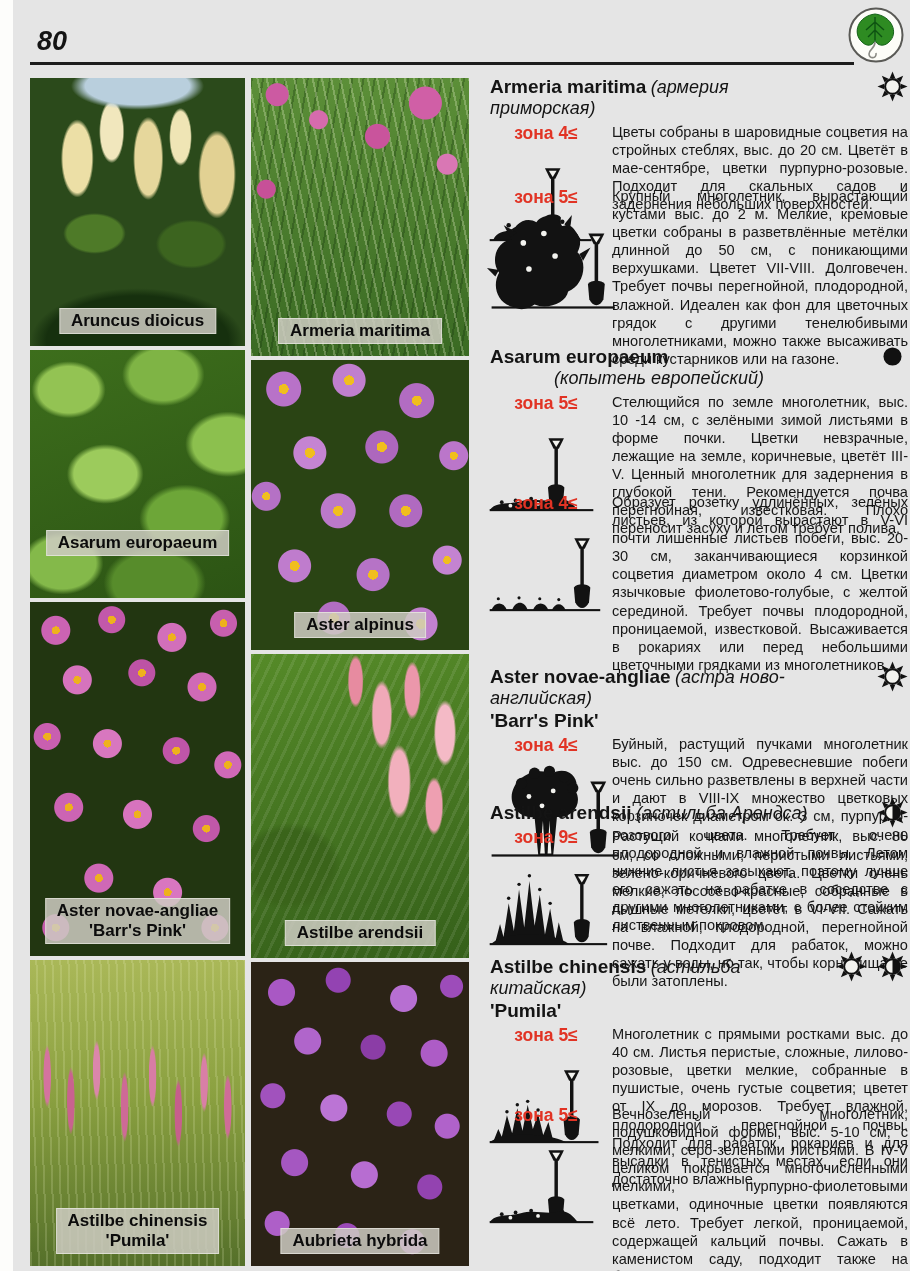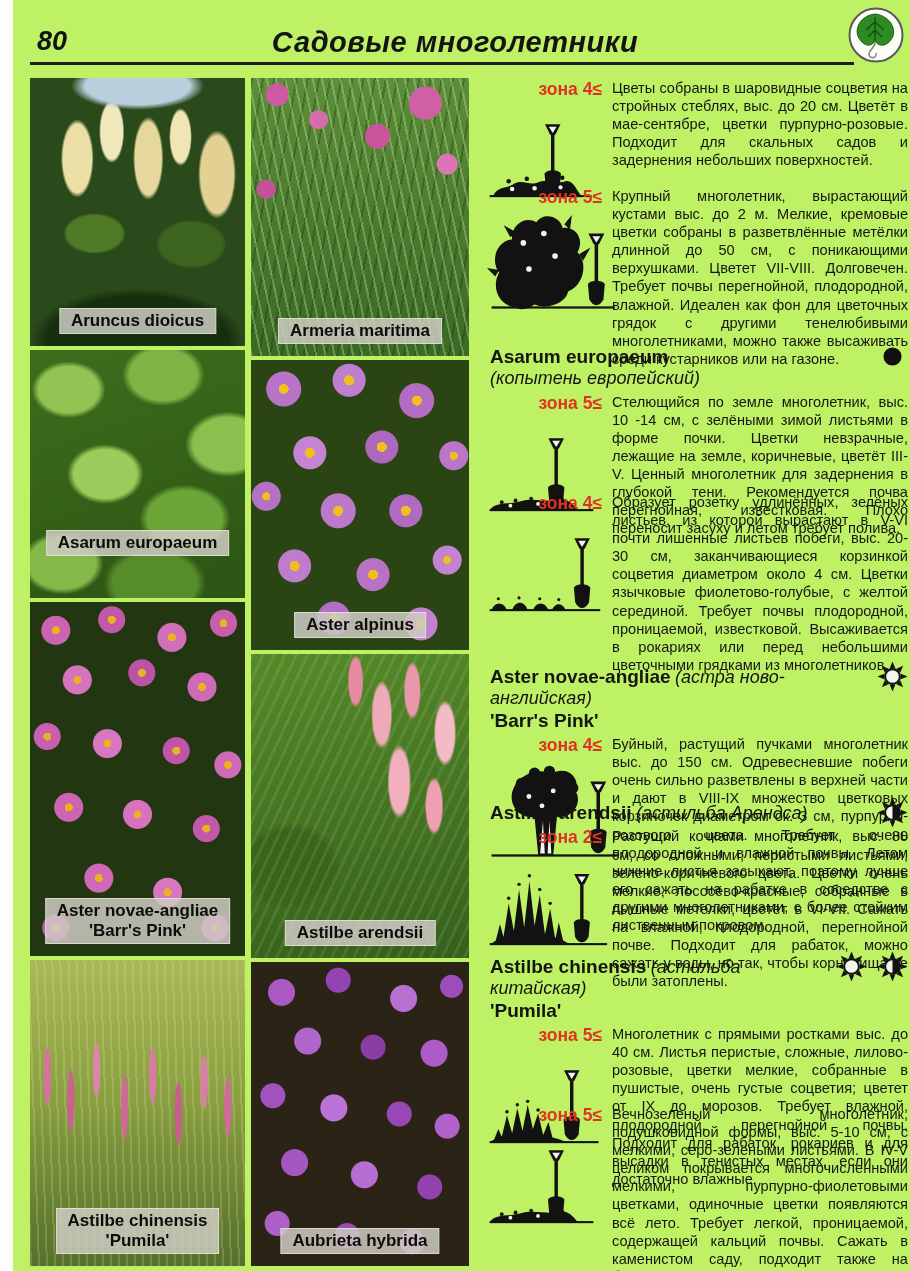--- a/index.html
+++ b/index.html
@@ -1,16 +1,16 @@
 <!DOCTYPE html>
 <html lang="ru"><head>
 <meta charset="utf-8">
 <style>
   html,body{margin:0;padding:0;background:#ffffff;}
-  .page{position:relative;width:910px;height:1271px;background:#bef264;overflow:hidden;
+  .page{position:relative;width:910px;height:1271px;background:#e5e5e5;overflow:hidden;
         font-family:"Liberation Sans",sans-serif;color:#141414;}
   .scan-edge{position:absolute;left:0;top:0;width:13px;height:100%;background:#fdfdfb;}
 
   
   .pagenum{position:absolute;left:37px;top:26px;font-size:27px;font-weight:bold;font-style:italic;}
   .title{position:absolute;left:120px;right:120px;top:26px;text-align:center;
          font-size:29px;font-weight:bold;font-style:italic;letter-spacing:.5px;}
   .rule{position:absolute;left:30px;right:56px;top:62px;height:3px;background:#1d1d1d;}
   .logo{position:absolute;right:4px;top:4px;width:60px;height:62px;}
 
@@ -125,25 +125,25 @@
   .ph-asarum .cap{bottom:42px;}
 
   
   .entry{position:absolute;left:490px;width:418px;}
   .e0{top:76px}.e1{top:184px}.e2{top:346px}.e3{top:490px}.e4{top:666px}.e5{top:802px}.e6{top:956px}.e7{top:1102px}
   .head{position:relative;padding-right:80px;line-height:1.18;}
   .latin{font-weight:bold;font-size:19px;}
   .rus{font-style:italic;font-size:18px;}
   .cultivar{display:block;font-weight:bold;font-size:19px;}
   .cultivar:empty{display:none;}
-  .entry.stack-rus .rus{display:block;}
+  .entry.stack-rus .rus{display:block;text-align:center;}
   .licons{position:absolute;right:0;top:-5px;display:flex;gap:10px;}
   .licon{width:31px;height:31px;}
   .ebody{position:relative;margin-top:3px;}
-  .zone{position:absolute;left:0;top:0;width:112px;text-align:right;
+  .zone{position:absolute;left:0;top:0;width:112px;text-align:center;
         color:#e13324;font-weight:bold;font-size:17.5px;}
   .habiticon{position:absolute;left:-4px;top:28px;width:130px;height:95px;fill:#121212;}
   .e1 .habiticon,.e4 .habiticon{top:24px;width:140px;height:103px;}
   .etext{margin-left:122px;text-align:justify;font-size:14.6px;line-height:1.24;color:#161616;}
 
   .defs{position:absolute;width:0;height:0;overflow:hidden;}
 </style>
 </head>
 <body>
 
@@ -269,21 +269,20 @@
       <use href="#shovel" transform="translate(84,20)"></use>
       <rect x="4" y="102" width="126" height="2.4"></rect>
     </symbol>
   </defs>
 </svg>
 
 <div class="page">
   <div class="scan-edge"></div>
 
   <div class="pagenum">80</div>
-  <div class="title">Садовые многолетники</div>
   <div class="rule"></div>
   <svg class="logo" viewBox="0 0 60 62">
     <circle cx="30" cy="31" r="26.5" fill="#fdfdf8" stroke="#5a5a56" stroke-width="2"></circle>
     <path d="M29,10 C12,12 6,29 16,38 C21,43 27,42 29,36 C31,42 38,43 43,38 C53,29 46,12 29,10 Z" fill="#2e8b22" stroke="#15621a" stroke-width="1"></path>
     <path d="M29,13 L29,36 M29,18 L20,26 M29,18 L38,26 M29,26 L22,33 M29,26 L36,33" stroke="#0d5212" stroke-width="1.4" fill="none"></path>
     <path d="M29,38 C29,45 23,45 23,50 C23,55 31,55 30,49" stroke="#8a8a84" stroke-width="1.6" fill="none"></path>
   </svg>
 
   <div class="ph ph-aruncus">
     <div class="cap">
@@ -322,20 +321,30 @@
         <div>'Pumila'</div>
     </div>
   </div>
   <div class="ph ph-aubrieta">
     <div class="cap">
         <div>Aubrieta hybrida</div>
       </div>
   </div>
 
   <div class="entry e0">
+    <div class="head">
+      <span class="latin">Armeria maritima</span>
+      <span class="rus">(армерия приморская)</span>
+      
+      <span class="licons">
+          <svg class="licon" viewBox="0 0 36 36">
+            <use href="#i-sun"></use>
+          </svg>
+        </span>
+    </div>
     <div class="ebody">
       <div class="zone">зона 4≤</div>
       <svg class="habiticon" viewBox="0 0 150 110">
           <use href="#h-mound"></use>
         </svg>
       <div class="etext">Цветы собраны в шаровидные соцветия на стройных стеблях, выс. до 20 см. Цветёт в мае-сентябре, цветки пурпурно-розовые. Подходит для скальных садов и задернения небольших поверхностей.</div>
     </div>
   </div>
 
   <div class="entry e1">
@@ -403,21 +412,21 @@
       <span class="latin">Astilbe arendsii</span>
       <span class="rus">(астильба Арендса)</span>
       
       <span class="licons">
           <svg class="licon" viewBox="0 0 36 36">
             <use href="#i-half-sun"></use>
           </svg>
         </span>
     </div>
     <div class="ebody">
-      <div class="zone">зона 2≤</div>
+      <div class="zone">зона 9≤</div>
       <svg class="habiticon" viewBox="0 0 150 110">
           <use href="#h-spiky"></use>
         </svg>
       <div class="etext">Растущий кочками многолетник, выс. 80 см, со сложными, перистыми листьями, зелено-коричневого цвета. Цветки очень мелкие, лососёво-красные, собранные в пышные метелки, цветёт в VI-VII. Сажать на влажной, плодородной, перегнойной почве. Подходит для рабаток, можно сажать у воды, но так, чтобы корневища не были затоплены.</div>
     </div>
   </div>
 
   <div class="entry e6">
     <div class="head">
       <span class="latin">Astilbe chinensis</span>

